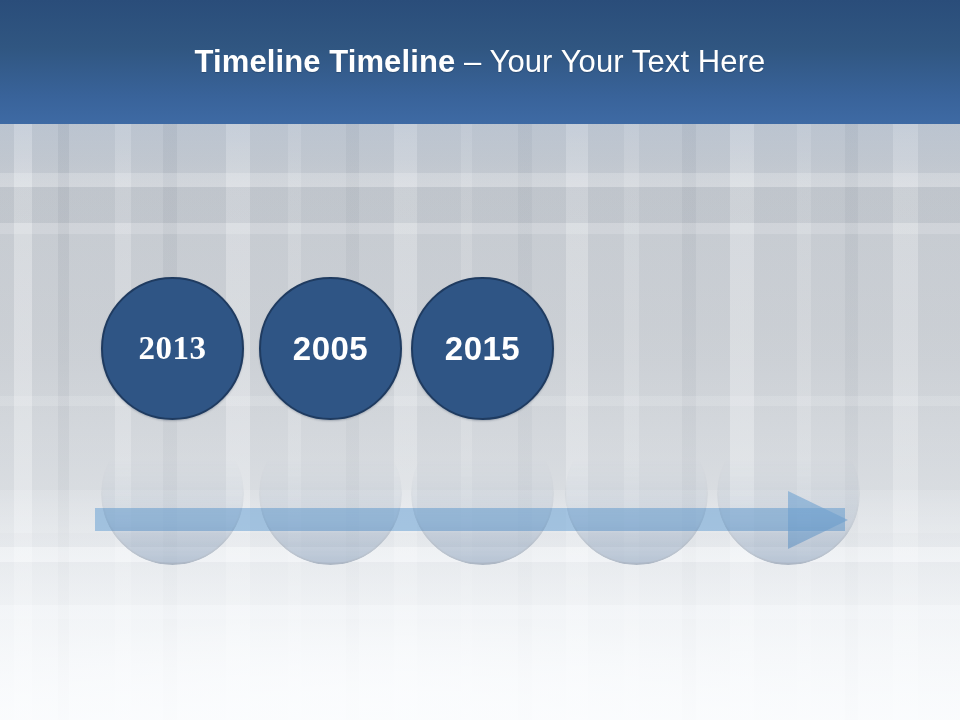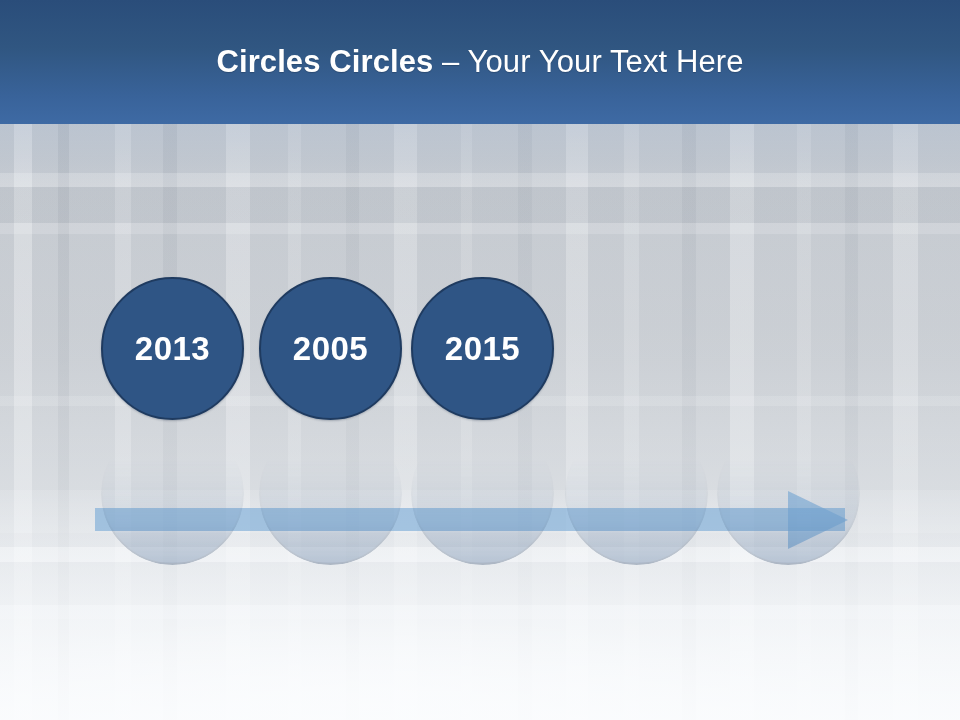--- a/index.html
+++ b/index.html
@@ -171,38 +171,38 @@
 
   <div class="photo-bg">
     <div class="pipes-v"></div>
     <div class="pipes-h"></div>
     <div class="floor-sheen"></div>
   </div>
   <div class="wash"></div>
 
   <div class="title-bar">
     <div class="title-text">
-      <span class="title-strong">Circles Circles</span><span class="title-rest"> – Your Your Text Here</span>
+      <span class="title-strong">Timeline Timeline</span><span class="title-rest"> – Your Your Text Here</span>
     </div>
   </div>
 
   <div class="arrow">
     <div class="arrow-shaft"></div>
     <div class="arrow-head"></div>
   </div>
 
   <div class="timeline">
 
     <div class="circle-reflection" style="left:101px; top:422px;"></div>
     <div class="circle-reflection" style="left:259px; top:422px;"></div>
     <div class="circle-reflection" style="left:411px; top:422px;"></div>
     <div class="circle-reflection" style="left:565px; top:422px;"></div>
     <div class="circle-reflection" style="left:717px; top:422px;"></div>
 
-    <div class="circle" style="left:101px; top:277px;">
+    <div class="circle" style="left:101px; top:277px;font-family:Liberation Serif, serif;">
       <span class="circle-label">2013</span>
     </div>
     <div class="circle" style="left:259px; top:277px;">
       <span class="circle-label">2005</span>
     </div>
     <div class="circle" style="left:411px; top:277px;">
       <span class="circle-label">2015</span>
     </div>
 
   </div>

